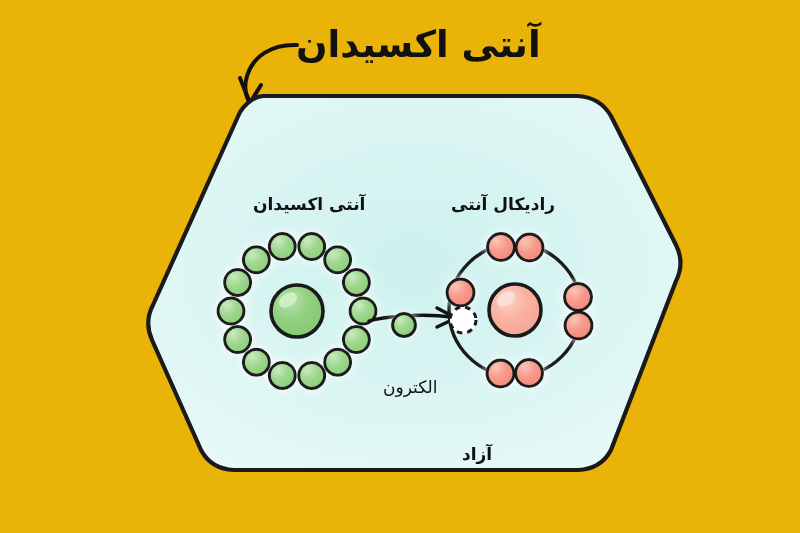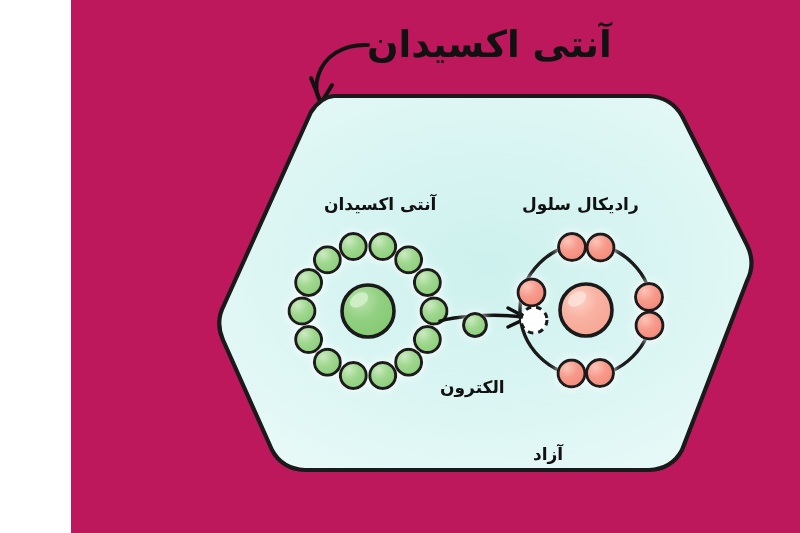--- a/index.html
+++ b/index.html
@@ -3,23 +3,23 @@
 <meta charset="utf-8">
 <title>Antioxidant Diagram</title>
 <style>
   html, body {
     margin: 0;
     padding: 0;
     background: #ffffff;
   }
   #stage {
     position: relative;
-    width: 729px;
+    width: 800px;
     height: 533px;
-    background: #be185d;
+    background: #eab308;
     overflow: hidden;
     font-family: "DejaVu Sans", "Liberation Sans", sans-serif;
   }
   #stage svg.layer {
     position: absolute;
     left: 0;
     top: 0;
     width: 800px;
     height: 533px;
   }
@@ -46,22 +46,22 @@
     top: 196px;
   }
   #label-freeradical {
     font-size: 17px;
     font-weight: 700;
     left: 451px;
     top: 196px;
   }
   #label-electron {
     font-size: 17px;
-    font-weight: 700;
-    left: 369px;
+    font-weight: 400;
+    left: 383px;
     top: 379px;
   }
   #label-cell {
     font-size: 17px;
     font-weight: 700;
     left: 462px;
     top: 446px;
   }
 </style>
 </head>
@@ -182,19 +182,19 @@
 
       <circle cx="515" cy="310" r="26" fill="url(#gradPinkNuc)" stroke="#1a1a1a" stroke-width="3.6"></circle>
       <ellipse cx="506" cy="299" rx="10" ry="6.5" transform="rotate(-32 506 299)" fill="#fde0d7" opacity="0.92"></ellipse>
     </g>
   </svg>
 
   <div class="lbl" id="title-text">آنتی اکسیدان</div>
 
   <div class="lbl" id="label-antioxidant">آنتی اکسیدان</div>
 
-  <div class="lbl" id="label-freeradical">رادیکال سلول</div>
+  <div class="lbl" id="label-freeradical">رادیکال آنتی</div>
 
   <div class="lbl" id="label-electron">الکترون</div>
 
   <div class="lbl" id="label-cell">آزاد</div>
 
 </div>
 
 </body></html>

